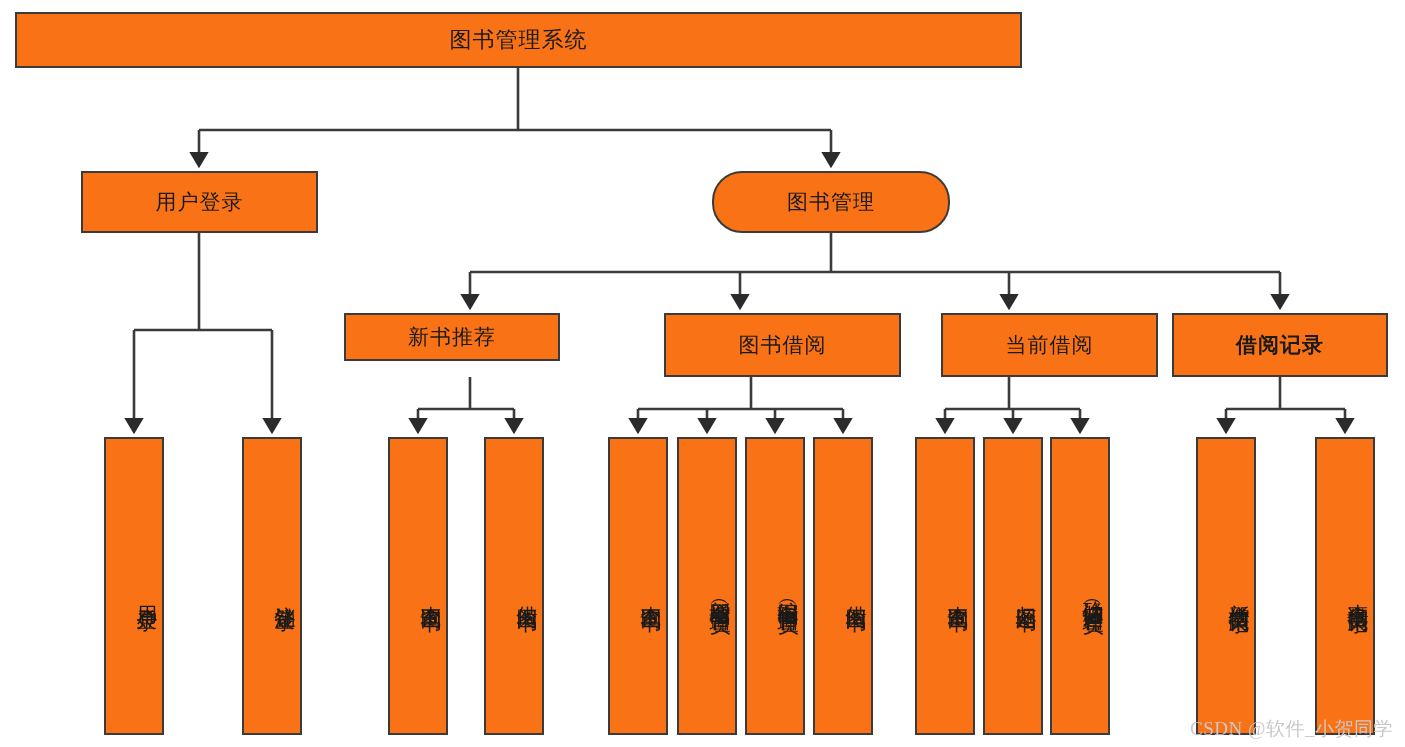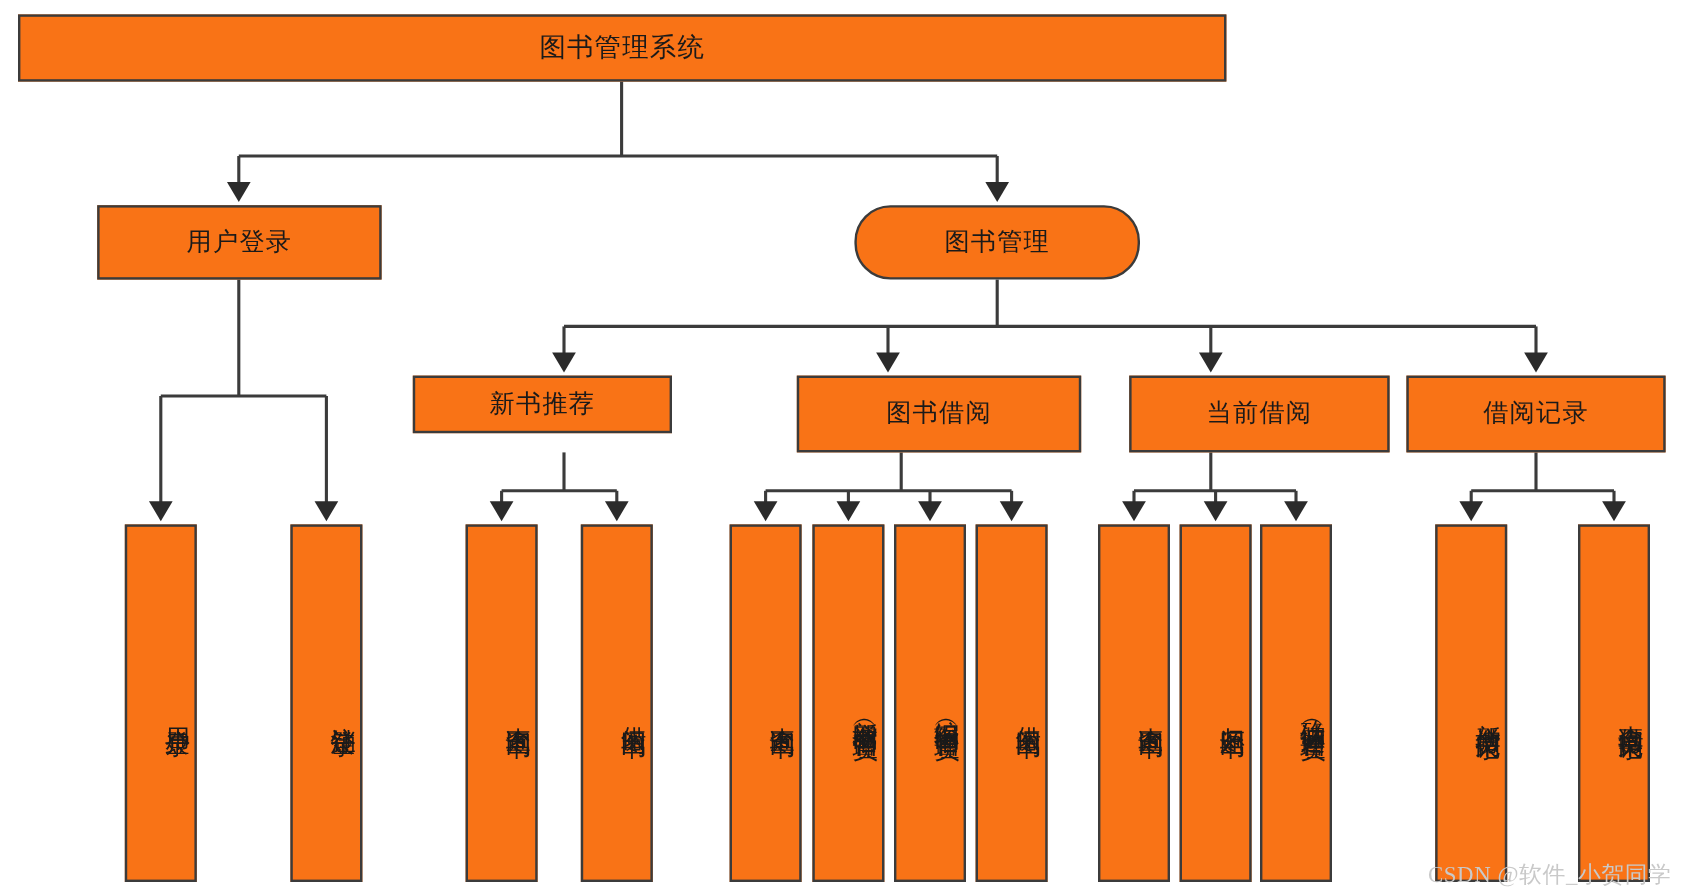--- a/index.html
+++ b/index.html
@@ -136,21 +136,21 @@
 
   <div class="node horiz" style="left:344px; top:313px; width:216px; height:48px;">
     <span>新书推荐</span>
   </div>
   <div class="node horiz" style="left:624px; top:313px; width:237px; height:64px;margin-left:40px;">
     <span>图书借阅</span>
   </div>
   <div class="node horiz" style="left:901px; top:313px; width:217px; height:64px;margin-left:40px;">
     <span>当前借阅</span>
   </div>
-  <div class="node horiz" style="left:1172px; top:313px; width:216px; height:64px;">
+  <div class="node horiz" style="left:1172px; top:313px; width:216px; height:64px;font-weight:bold;">
     <span>借阅记录</span>
   </div>
 
   <div class="node vert" style="left:104px; top:437px; width:60px; height:298px;">
     <span>用户登录</span>
   </div>
   <div class="node vert" style="left:242px; top:437px; width:60px; height:298px;">
     <span>注销登录</span>
   </div>
   <div class="node vert" style="left:388px; top:437px; width:60px; height:298px;">

